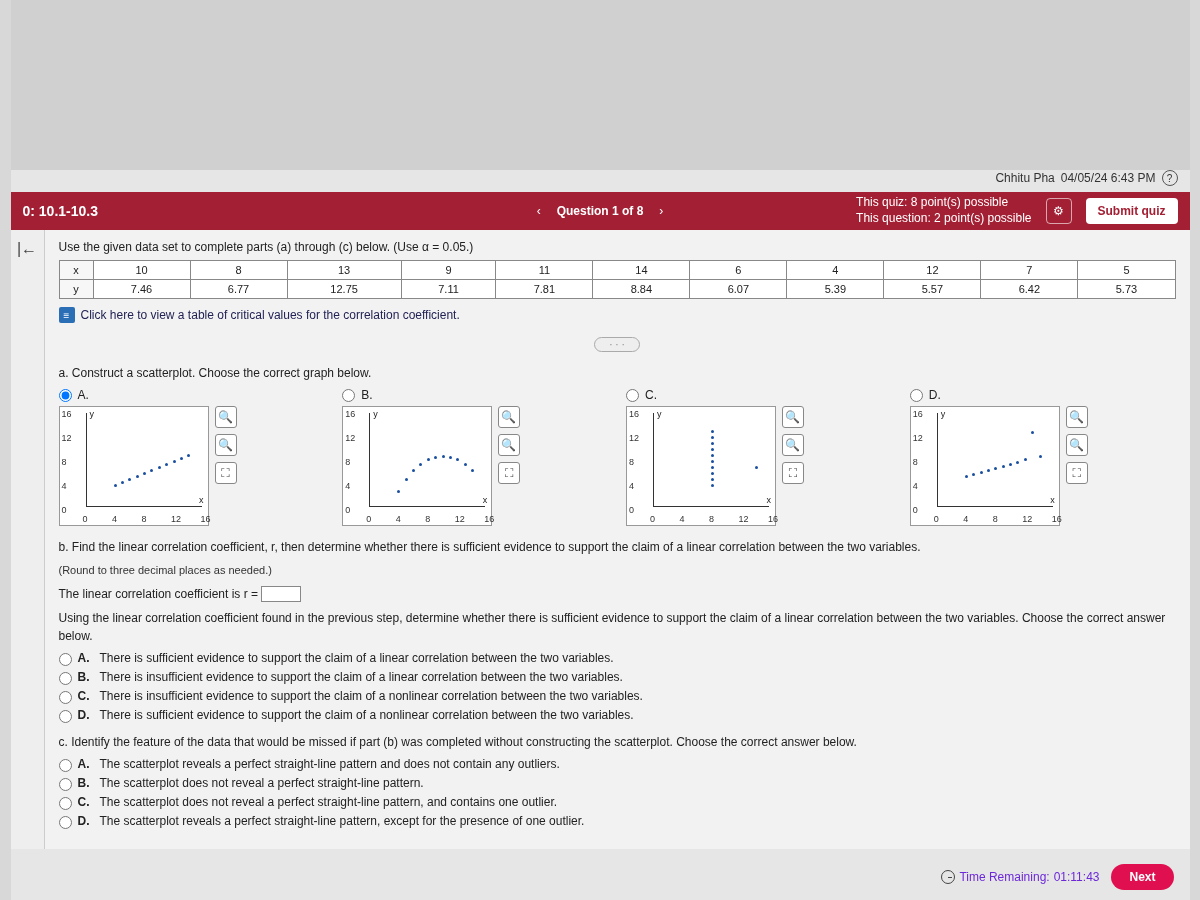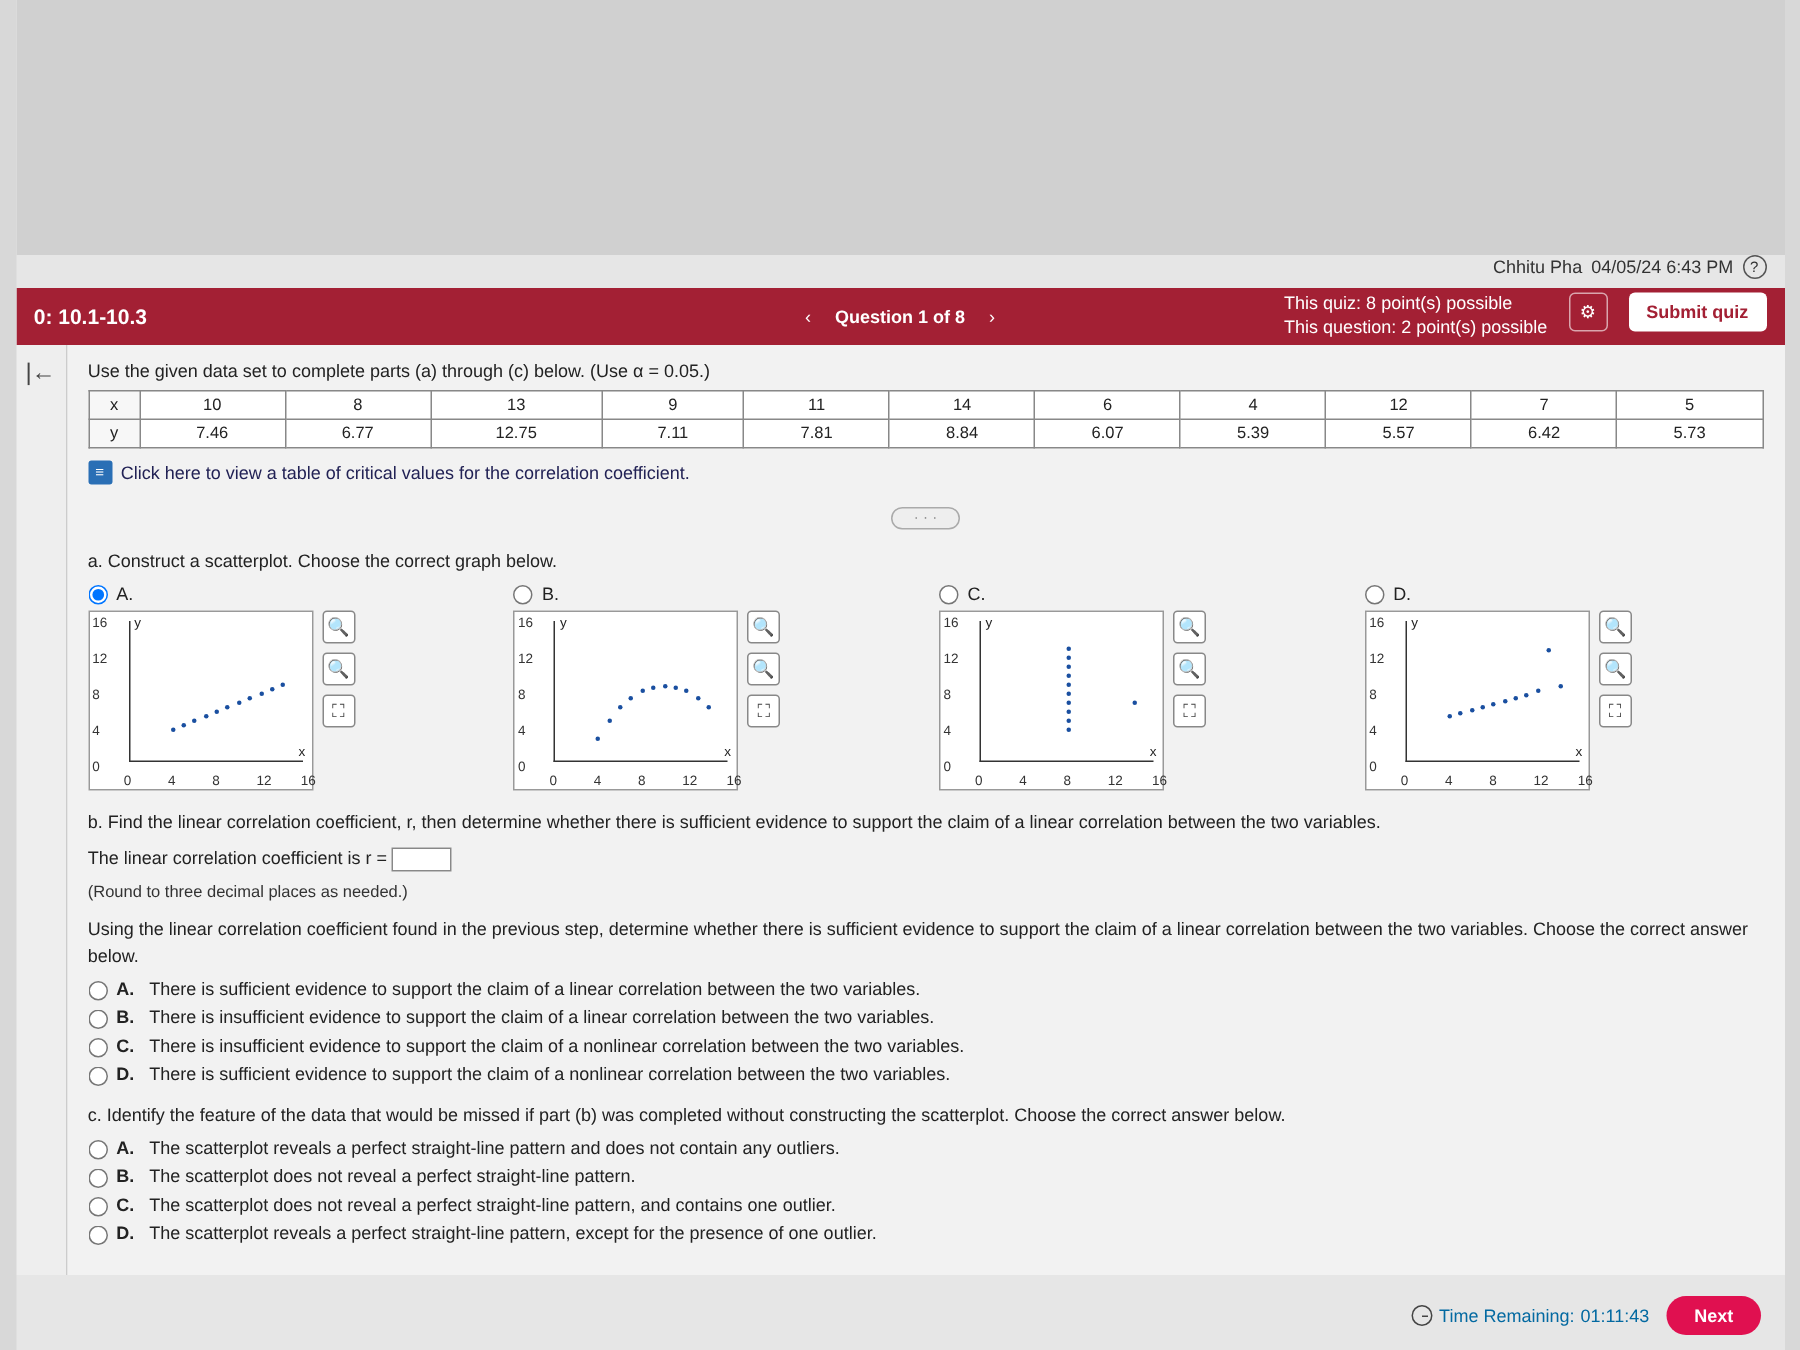--- a/index.html
+++ b/index.html
@@ -5,21 +5,21 @@
   * { box-sizing: border-box; margin: 0; padding: 0; }
   body { font-family: Arial, Helvetica, sans-serif; font-size: 12px; background: #d8d8d8; color: #222; }
   .page { width: 1179px; height: 900px; margin: 0 auto; background: #e6e6e6; position: relative; overflow: hidden; }
   .top-gap { height: 170px; background: #d0d0d0; }
   .userbar { position: absolute; top: 170px; right: 12px; font-size: 12px; color: #333; display:flex; align-items:center; gap:6px;}
   .userbar .help { display:inline-flex; width:16px; height:16px; border:1px solid #555; border-radius:50%; align-items:center; justify-content:center; font-size:10px;}
   .redbar { margin-top: 22px; height: 38px; background: #a32034; color: #fff; display: flex; align-items: center; padding: 0 12px; position: relative; }
   .redbar .left { font-weight: bold; font-size: 14px; flex: 0 0 auto; }
   .redbar .center { position:absolute; left:50%; transform:translateX(-50%); display:flex; align-items:center; gap:8px; }
   .redbar .center .navbtn { cursor:pointer; padding:4px 8px; }
-  .redbar .right { margin-left:auto; display:flex; align-items:flex-start; gap:14px; font-size:12px; }
+  .redbar .right { margin-left:auto; display:flex; align-items:center; gap:14px; font-size:12px; }
   .redbar .gear { width:26px; height:26px; border:1px solid rgba(255,255,255,.6); border-radius:4px; display:flex; align-items:center; justify-content:center;}
   .submit { background:#fff; color:#a32034; padding:6px 12px; border-radius:4px; font-weight:bold; cursor:pointer; }
   .content { display:flex; }
   .sidebar { width:34px; background:#eee; border-right:1px solid #ccc; padding-top:10px; display:flex; justify-content:center; }
   .sidebar .collapse { font-size:16px; color:#444; cursor:pointer; }
   .main { flex:1; padding:10px 14px 10px 14px; background:#f2f2f2; }
   .instr { font-size:12px; margin-bottom:6px; }
   .datatable { width:100%; border-collapse:collapse; font-size:11px; }
   .datatable td, .datatable th { border:1px solid #888; padding:3px 6px; text-align:center; background:#fff; }
   .datatable th { background:#f7f7f7; font-weight:normal; width:34px; }
@@ -41,21 +41,21 @@
   .pt { position:absolute; width:3px; height:3px; background:#1a4fa0; border-radius:50%; }
   .tools { display:flex; flex-direction:column; gap:6px; }
   .toolbtn { width:22px; height:22px; border:1px solid #888; border-radius:3px; background:#fff; display:flex; align-items:center; justify-content:center; font-size:12px; cursor:pointer; color:#444;}
   .para { font-size:12px; margin:6px 0; line-height:1.5; }
   .inline-input { display:inline-block; width:40px; height:16px; border:1px solid #888; background:#fff; vertical-align:middle;}
   .radio-list { margin:6px 0 10px 0; }
   .radio-list .opt { display:flex; align-items:flex-start; gap:6px; font-size:12px; margin:4px 0; }
   .radio-list .opt input { margin-top:2px; }
   .radio-list .opt .lbl { font-weight:bold; margin-right:4px;}
   .footer { position:absolute; bottom:10px; right:16px; display:flex; align-items:center; gap:12px; font-size:12px;}
-  .footer .clock { display:inline-flex; align-items:flex-start; gap:4px; color:#0369a1;}
+  .footer .clock { display:inline-flex; align-items:flex-start; gap:4px; color:#6d28d9;}
   .footer .clockicon { width:14px; height:14px; border:1.5px solid #444; border-radius:50%; position:relative;}
   .footer .clockicon::after { content:""; position:absolute; left:50%; top:50%; width:4px; height:1px; background:#444; transform-origin:left; }
   .nextbtn { background:#e01050; color:#fff; padding:6px 18px; border-radius:14px; font-weight:bold; cursor:pointer;}
   .axis-label-y { position:absolute; left:30px; top:2px; font-size:9px;}
   .axis-label-x { position:absolute; right:4px; bottom:20px; font-size:9px;}
 </style>
 </head>
 <body>
 
 <div class="page">
@@ -290,25 +290,25 @@
               <div class="tools">
                 <div class="toolbtn">🔍</div>
                 <div class="toolbtn">🔍</div>
                 <div class="toolbtn">⛶</div>
               </div>
             </div>
           </div>
         </div>
 
       <div class="para">b. Find the linear correlation coefficient, r, then determine whether there is sufficient evidence to support the claim of a linear correlation between the two variables.</div>
+      <div class="para" style="color:#333;font-size:11px;">(Round to three decimal places as needed.)</div>
       <div class="para">
         <span>The linear correlation coefficient is r = </span>
         <span class="inline-input"></span>
       </div>
-      <div class="para" style="color:#333;font-size:11px;">(Round to three decimal places as needed.)</div>
       <div class="para">Using the linear correlation coefficient found in the previous step, determine whether there is sufficient evidence to support the claim of a linear correlation between the two variables. Choose the correct answer below.</div>
 
       <div class="radio-list" id="b-opts">
           <div class="opt">
             <input type="radio" name="partb" style="">
             <span class="lbl">A.</span>
             <span>There is sufficient evidence to support the claim of a linear correlation between the two variables.</span>
           </div>
           <div class="opt">
             <input type="radio" name="partb" style="">

